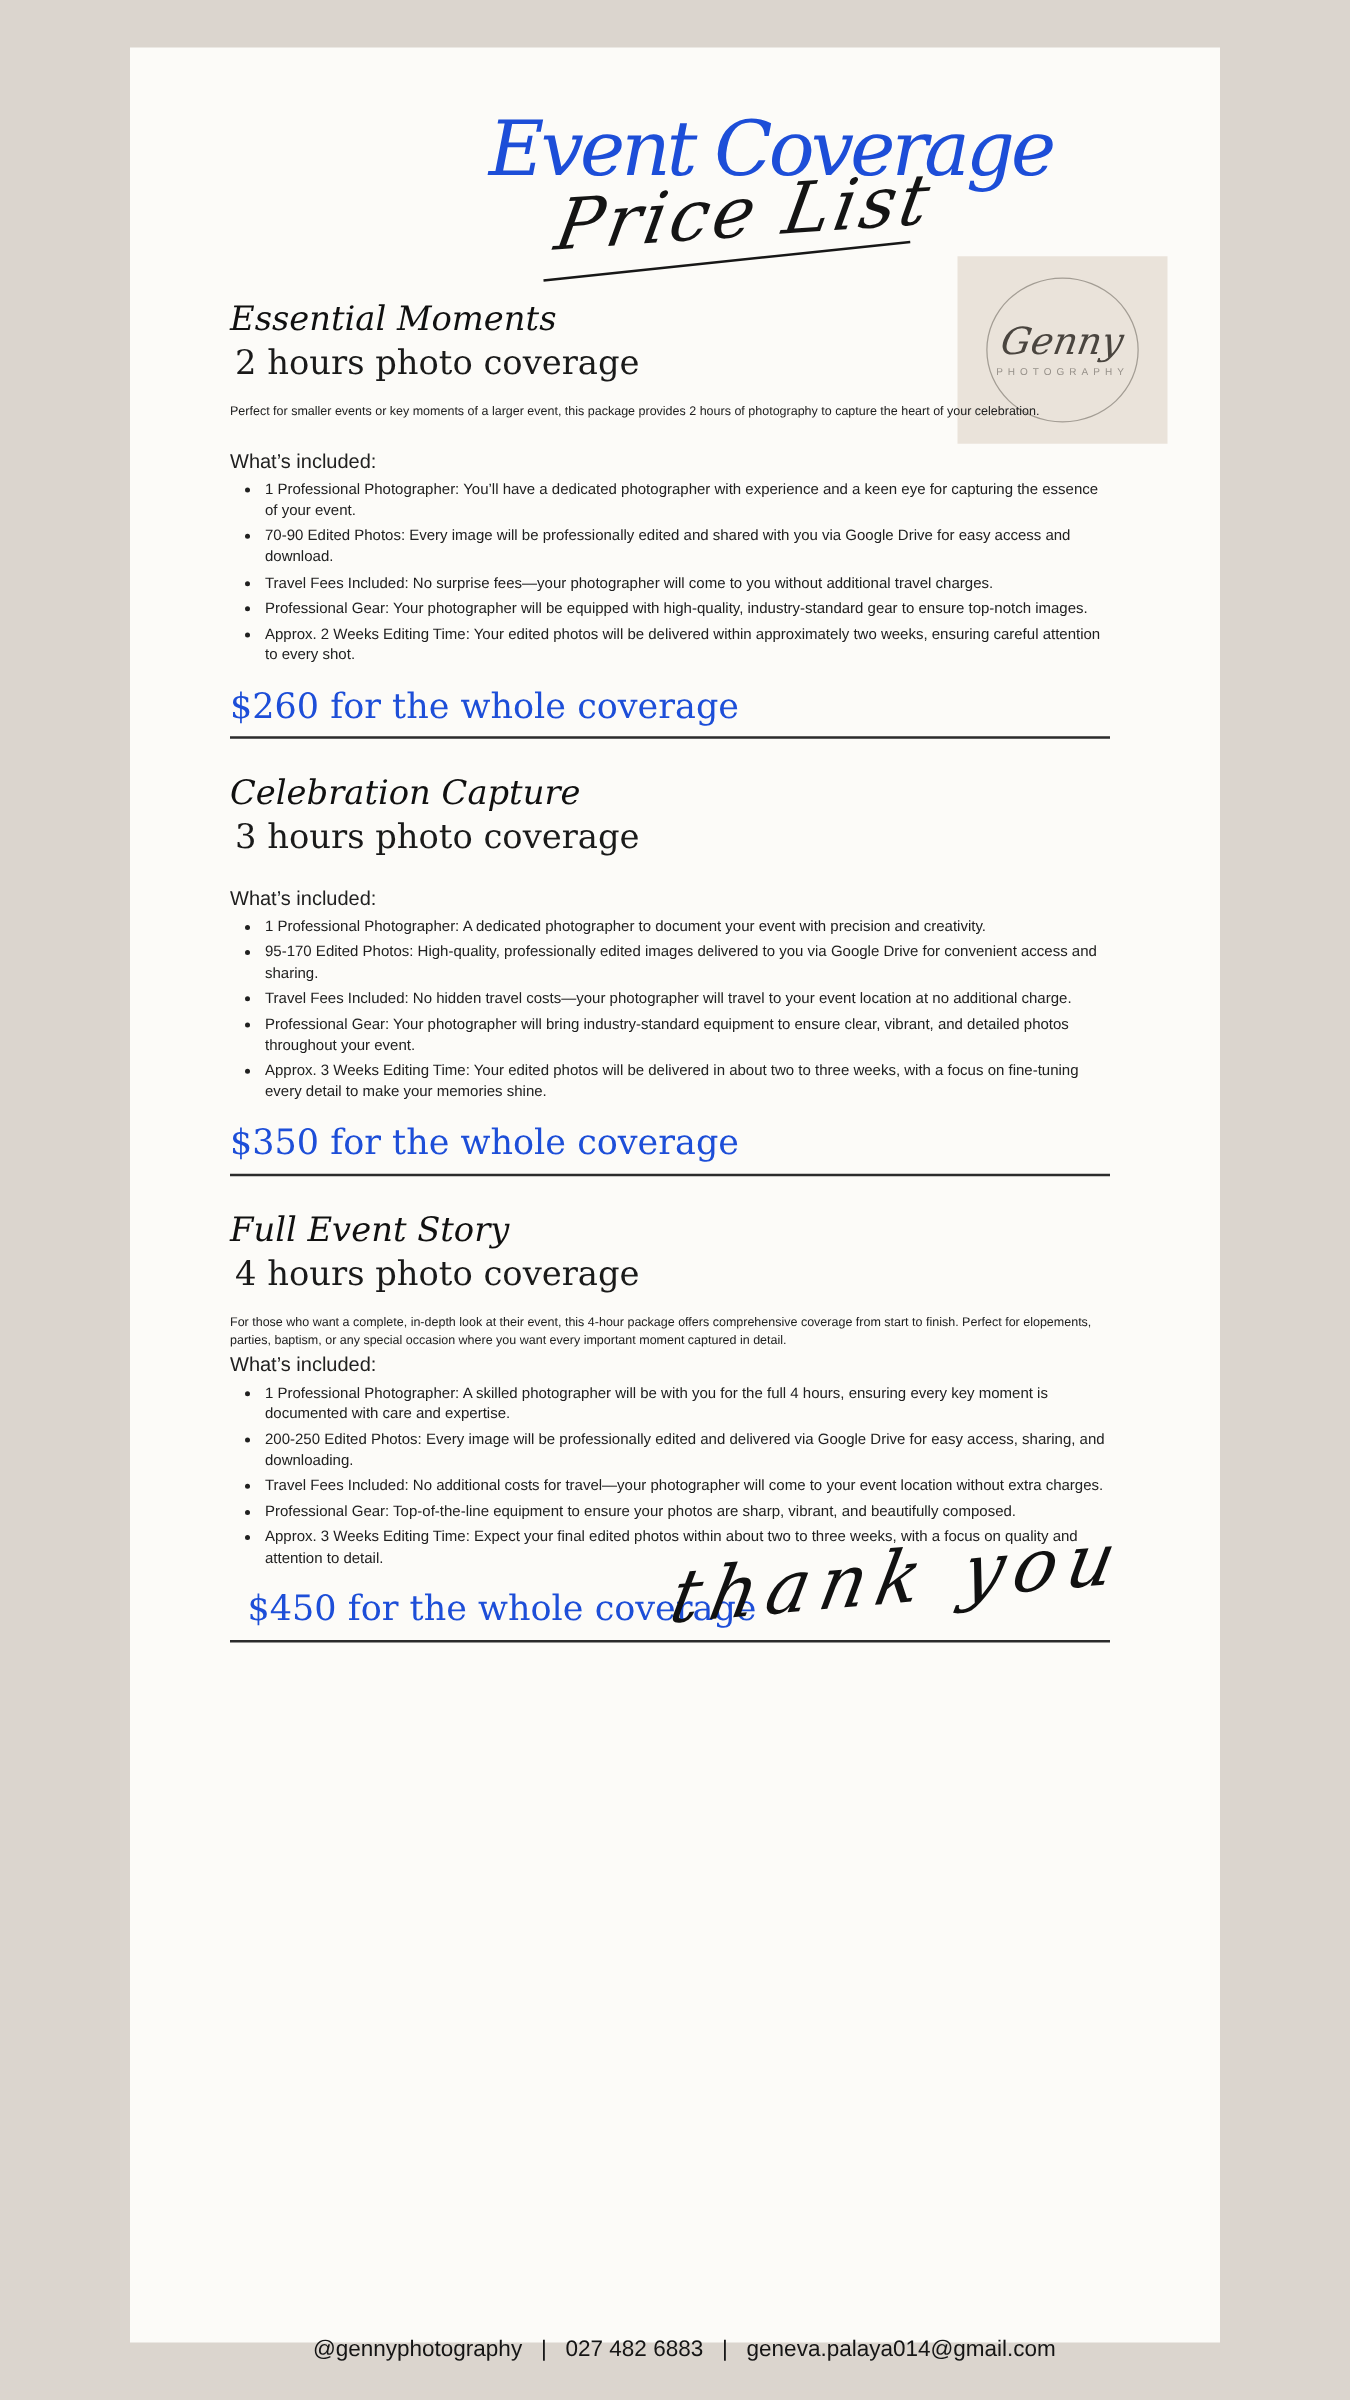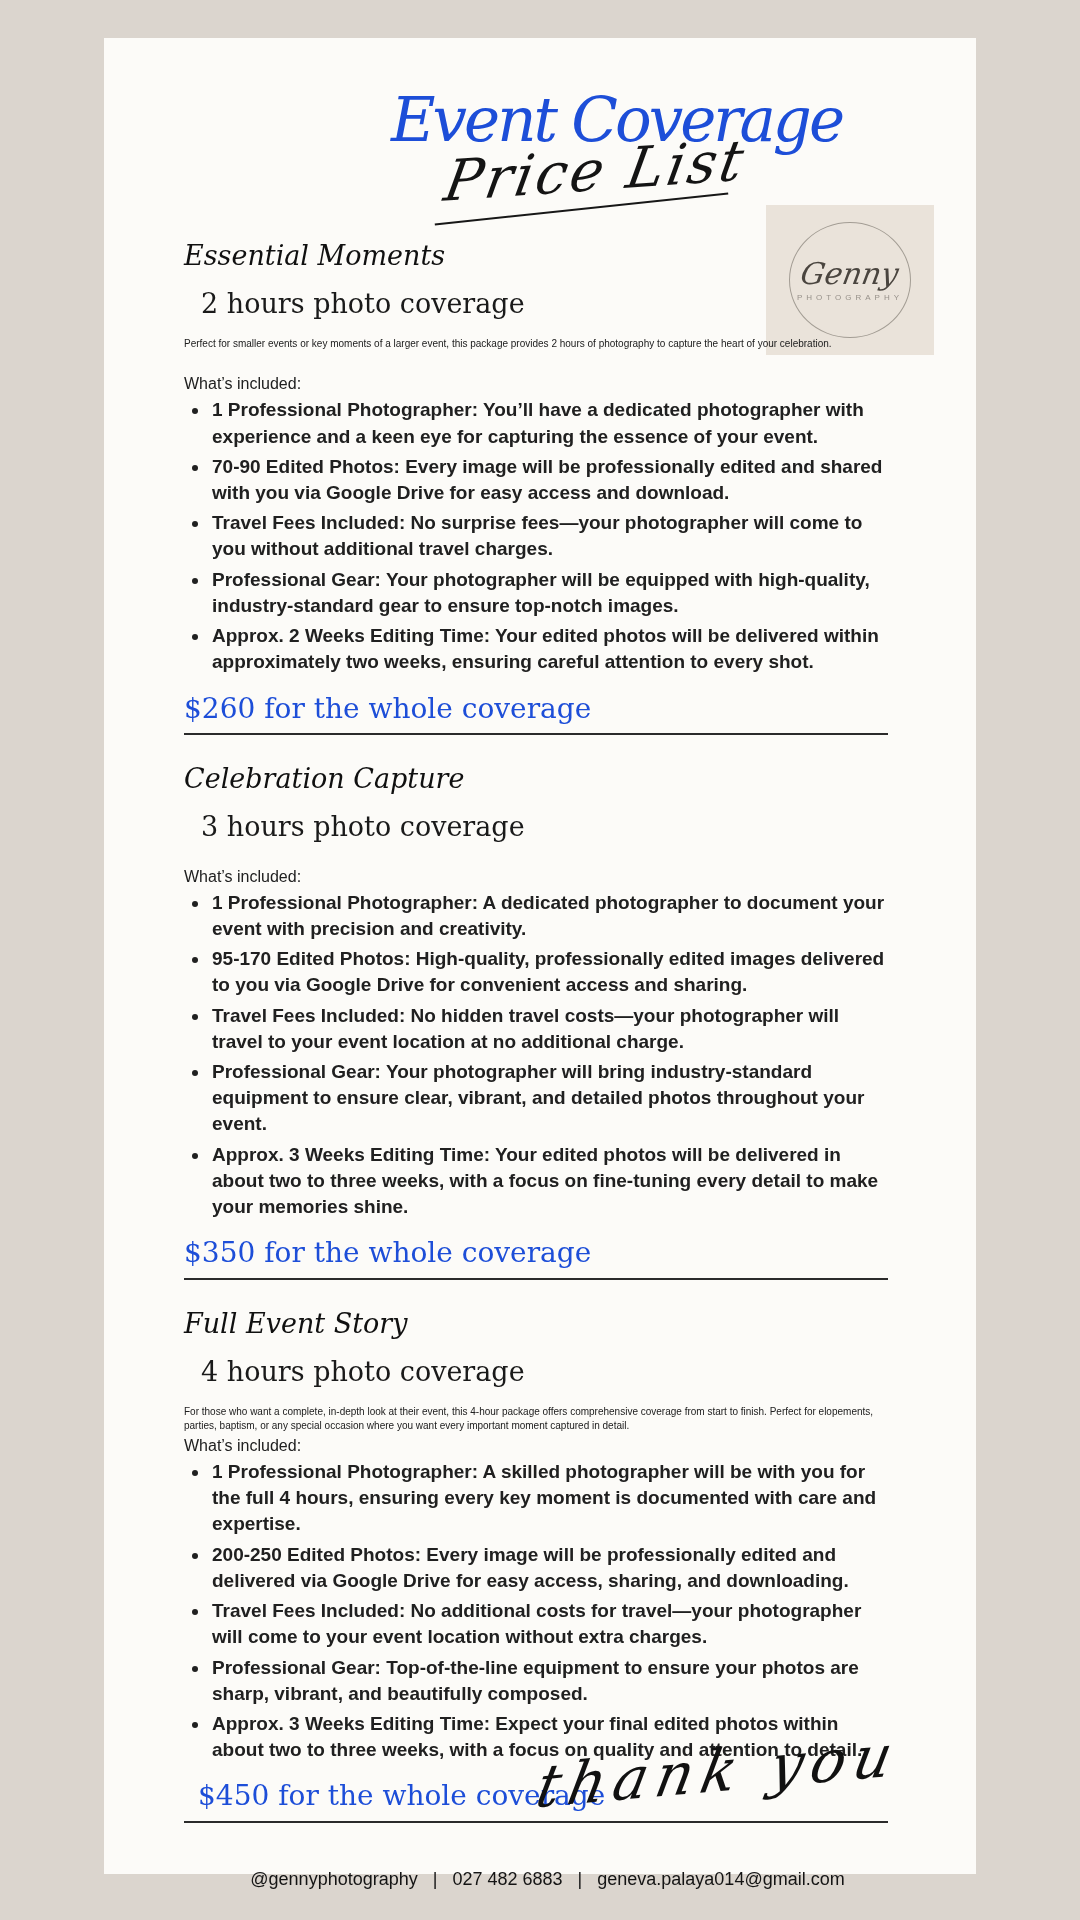--- a/index.html
+++ b/index.html
@@ -118,43 +118,42 @@
     font-size: 27px;
     color: #101010;
     margin: 0 0 4px 0;
     line-height: 1.15;
   }
   .pkg-duration {
     font-family: "DejaVu Serif", "Liberation Serif", serif;
     font-weight: 400;
     font-size: 27px;
     color: #1a1a1a;
-    margin: 17px;
+    margin: 4px;
     line-height: 1.2;
   }
   .pkg-desc {
     font-size: 10px;
     line-height: 1.38;
     margin: 16px 0 0 0;
     color: #202020;
   }
   .included {
     font-size: 16px;
     line-height: 1.38;
     margin: 22px 0 0 0;
     color: #202020;
   }
   .included--tight { margin-top: 2px; }
   .bullets {
     margin: 2px 0 0 0;
     padding-left: 26px;
-    font-size: 19px;
+    font-size: 12px;
     line-height: 1.38;
     color: #202020;
-    font-weight: bold;
   }
   .bullets li { margin-bottom: 4px; padding-left: 2px; }
   .price {
     font-family: "DejaVu Serif", "Liberation Serif", serif;
     font-size: 28px;
     color: #1d4ed8;
     margin: 16px 0 8px 0;
     line-height: 1.2;
   }
   .price--indent { margin-left: 14px; }

